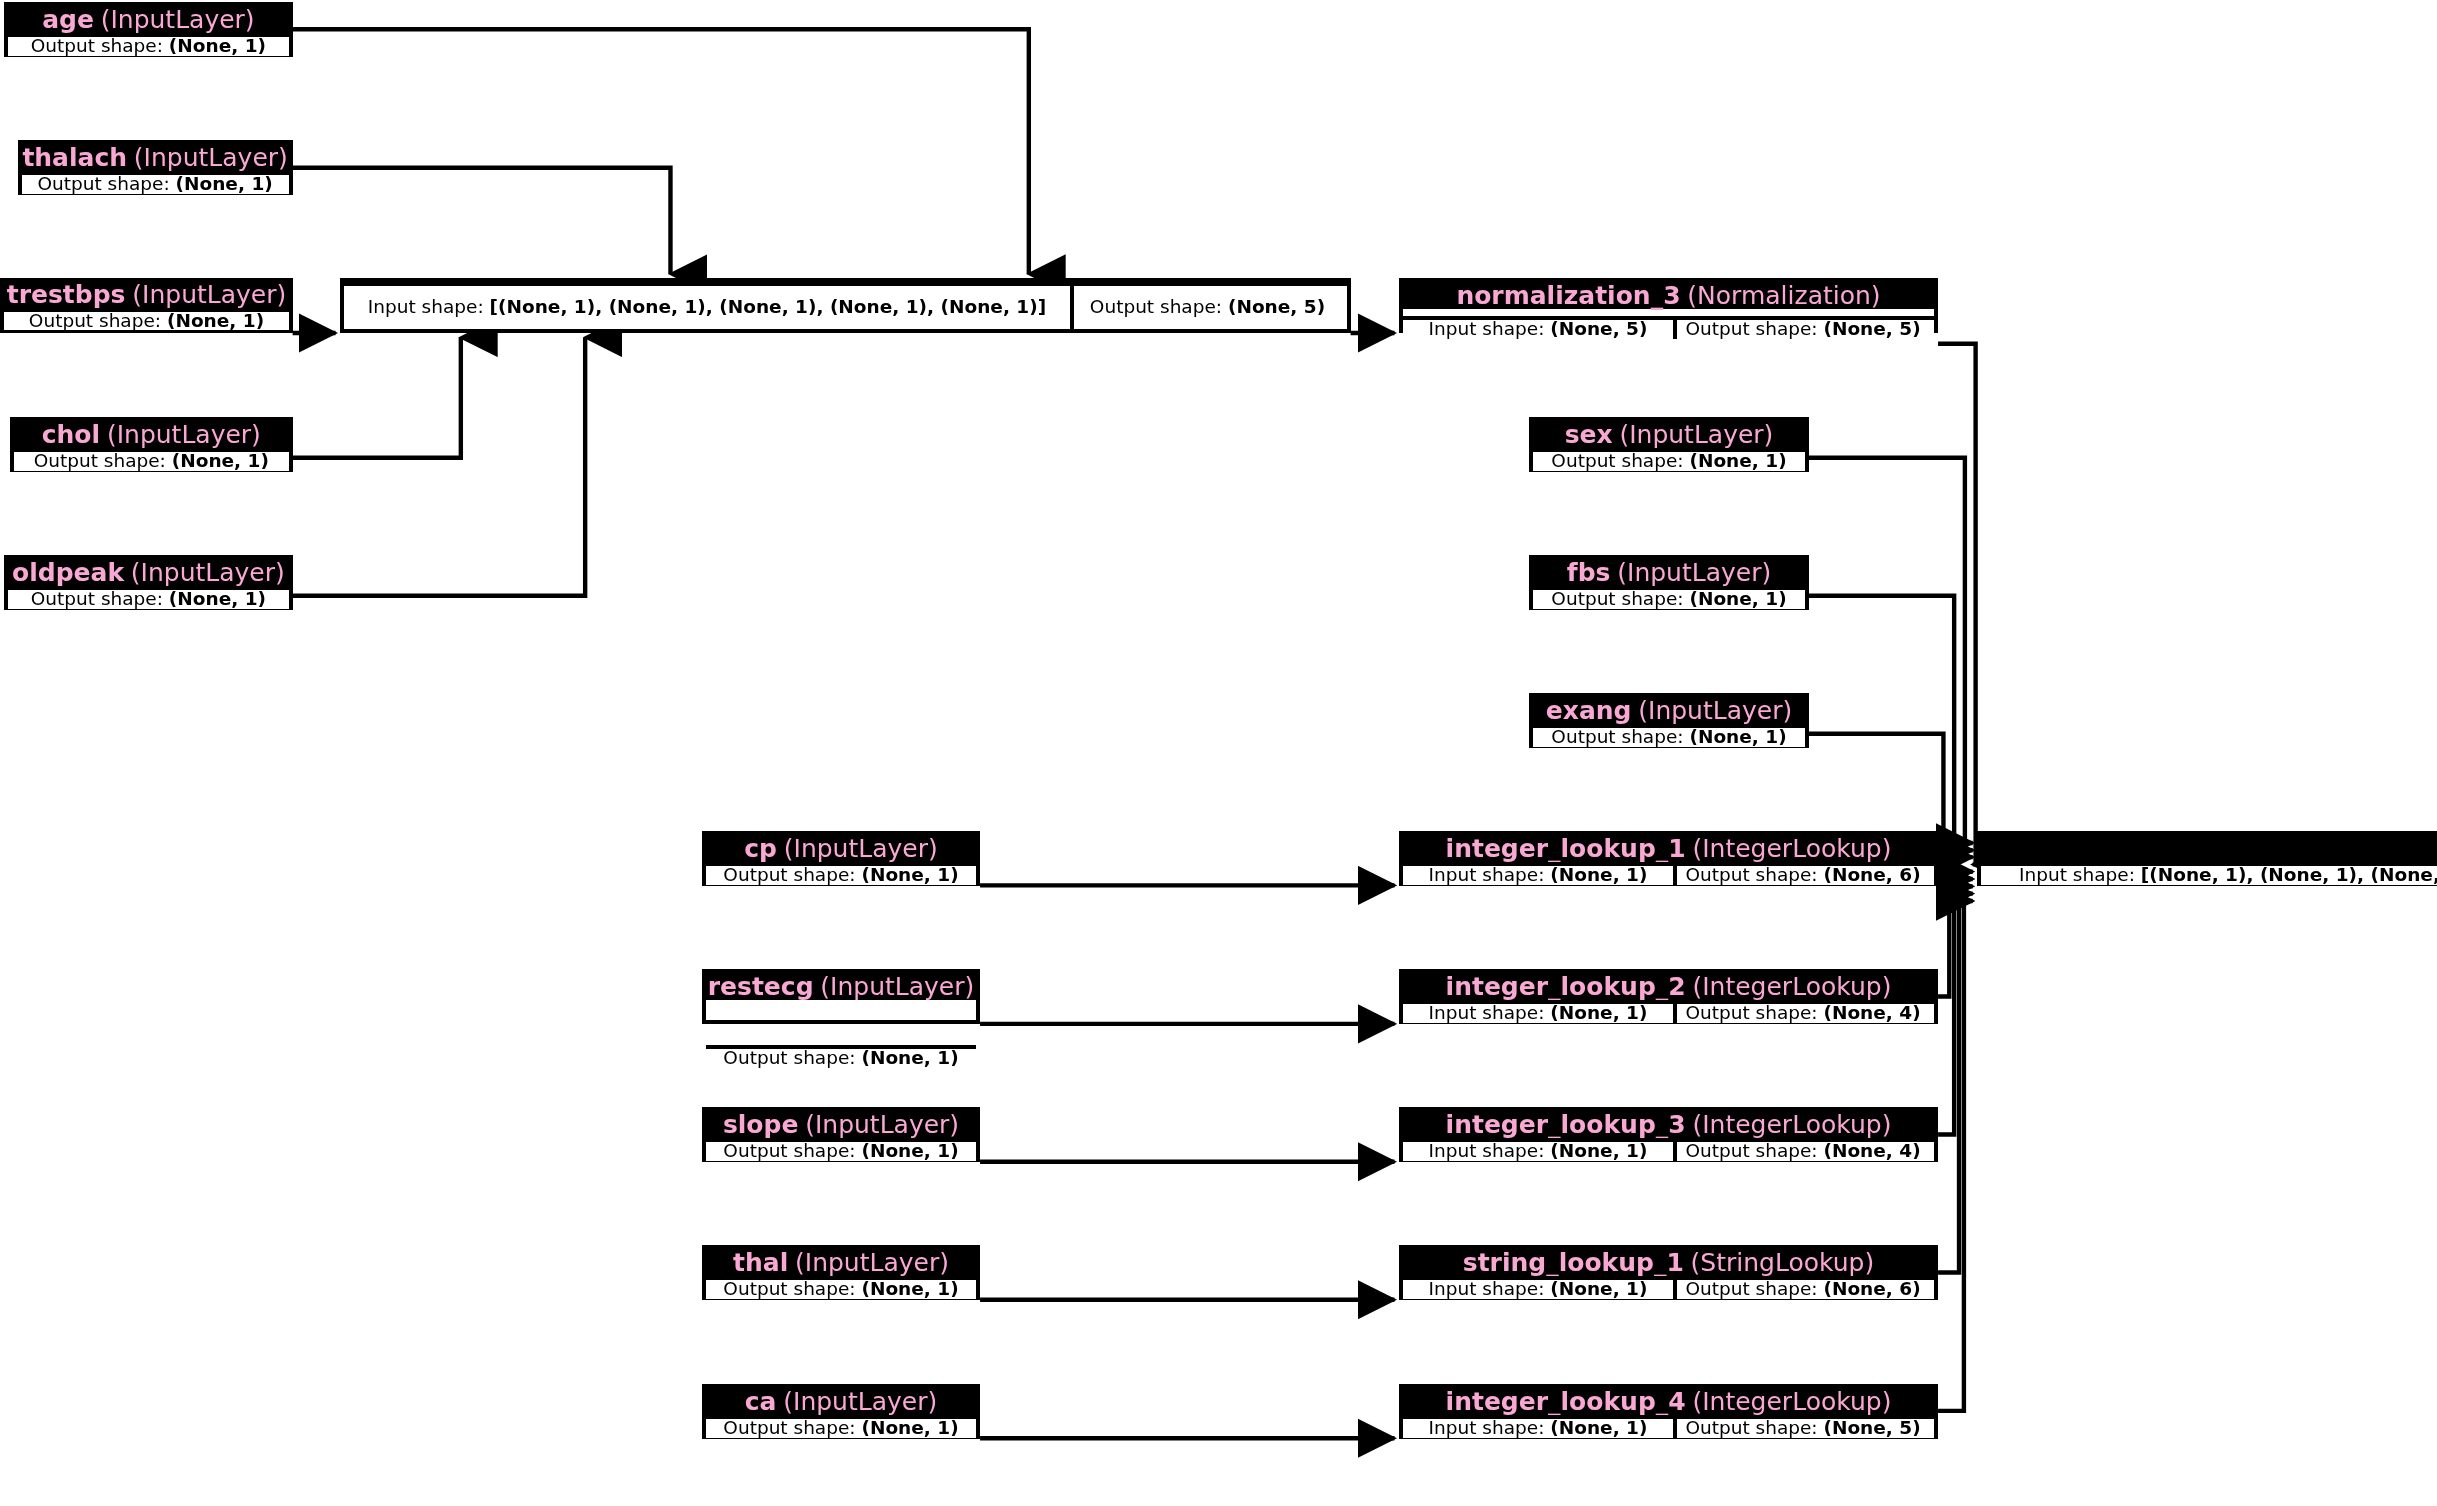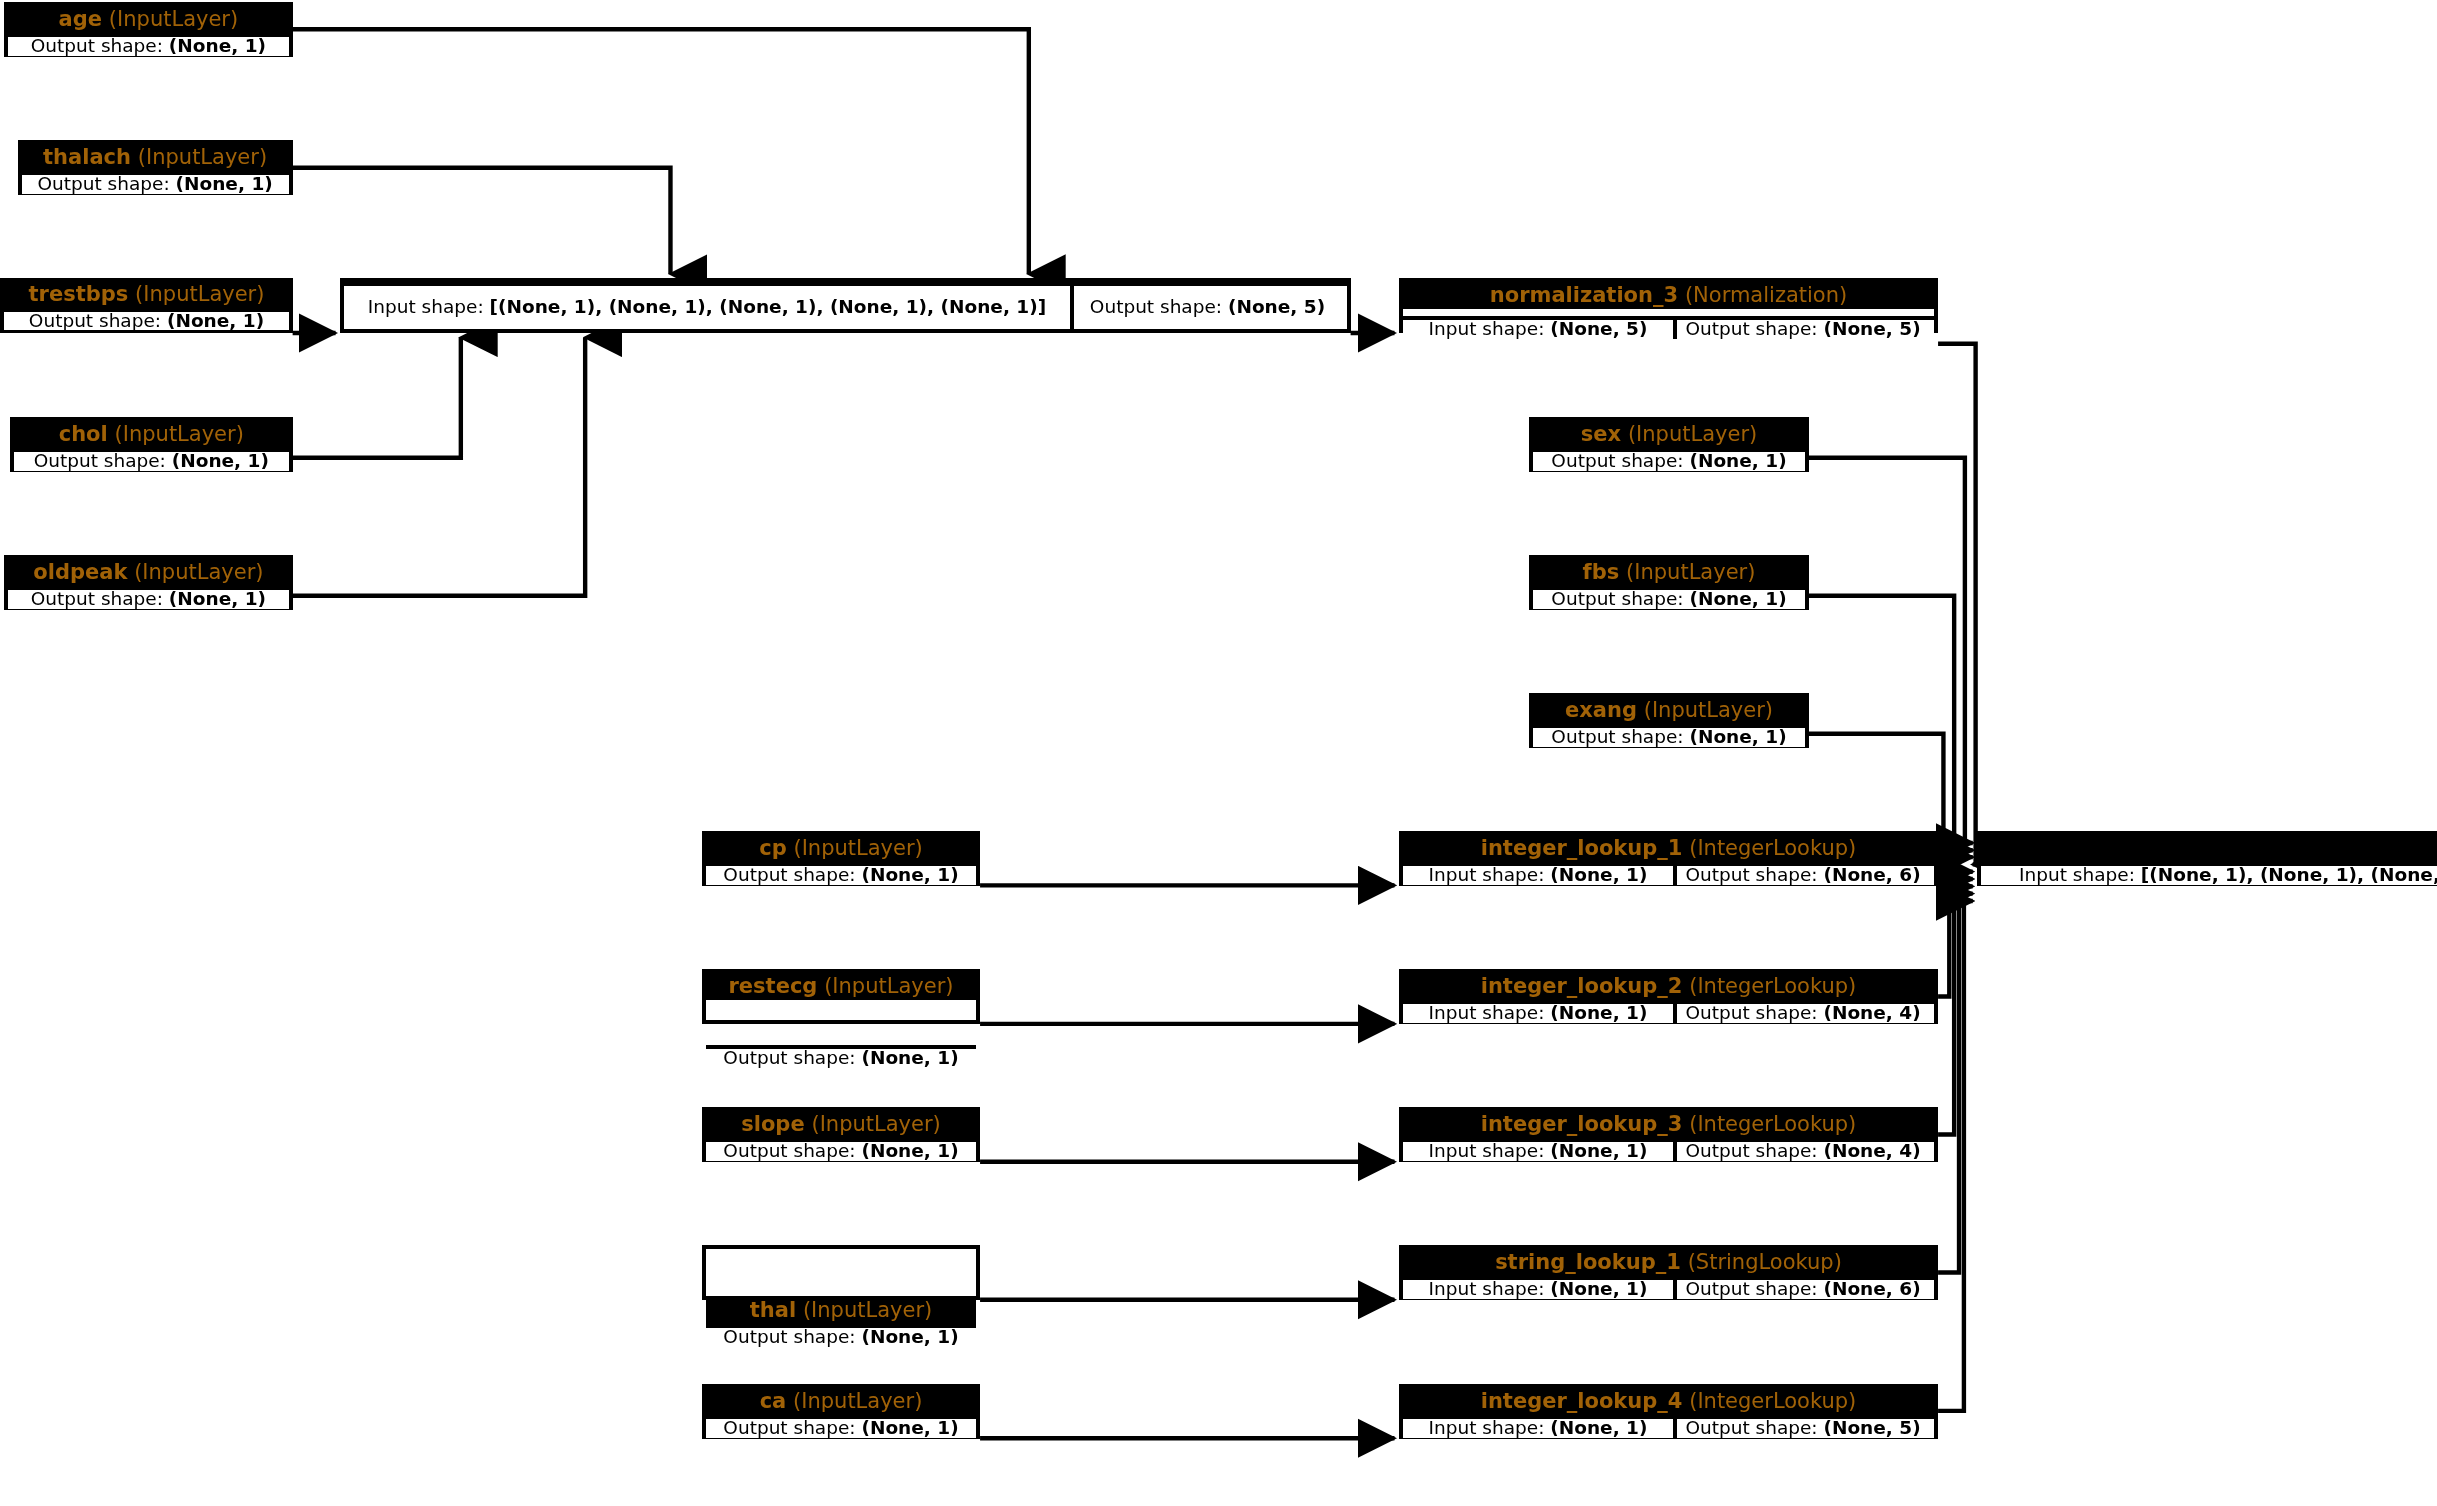--- a/index.html
+++ b/index.html
@@ -28,26 +28,26 @@
     position: absolute;
     box-sizing: border-box;
     border: 4.4px solid #000000;
     background: #ffffff;
     display: flex;
     flex-direction: column;
     z-index: 5;
   }
   .node-title {
     background: #000000;
-    color: #a16207;
+    color: #f9a8d4;
     display: flex;
     align-items: center;
     justify-content: center;
     white-space: nowrap;
-    font-size: 21px;
+    font-size: 25px;
     line-height: 1;
     padding: 0 10.7px;
     box-sizing: border-box;
   }
   .node-title .nm { font-weight: bold; }
   .node-title .ty { font-weight: normal; padding-left: 6.8px; }
   .node-body {
     display: flex;
     flex-direction: row;
     flex: 1 1 auto;
@@ -290,21 +290,21 @@
           <span class="ty">(InputLayer)</span>
         </div>
         <div class="node-body">
           <div class="shape-cell">
             <span class="lbl">Output shape:</span>
             <span class="val">(None, 1)</span>
           </div>
         </div>
       </div>
       <div class="node" style="left: 702px; top: 1245px; width: 278px; height: 55px;">
-        <div class="node-title" style="height: 27px; flex: 0 0 27px; margin-top: 48px;">
+        <div class="node-title" style="height: 27px; flex: 0 0 27px;">
           <span class="nm">thal</span>
           <span class="ty">(InputLayer)</span>
         </div>
         <div class="node-body">
           <div class="shape-cell">
             <span class="lbl">Output shape:</span>
             <span class="val">(None, 1)</span>
           </div>
         </div>
       </div>

